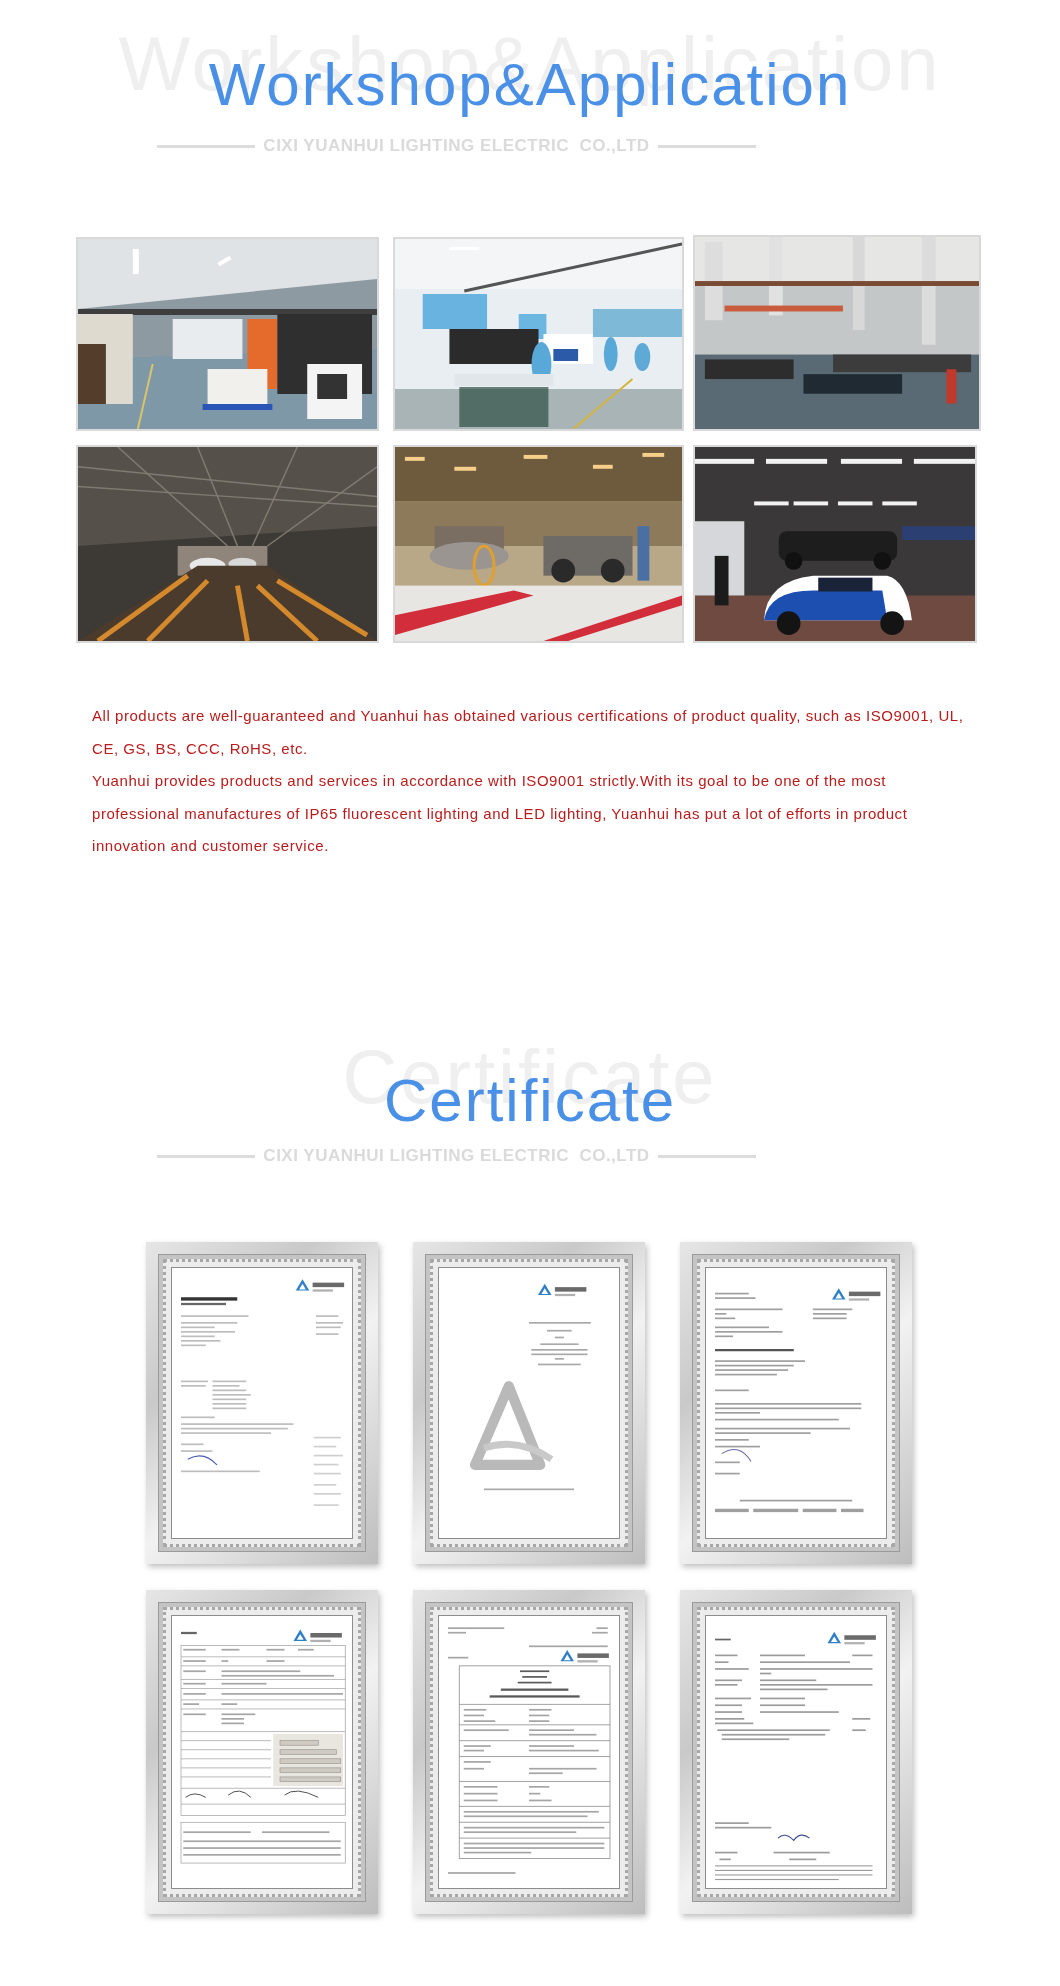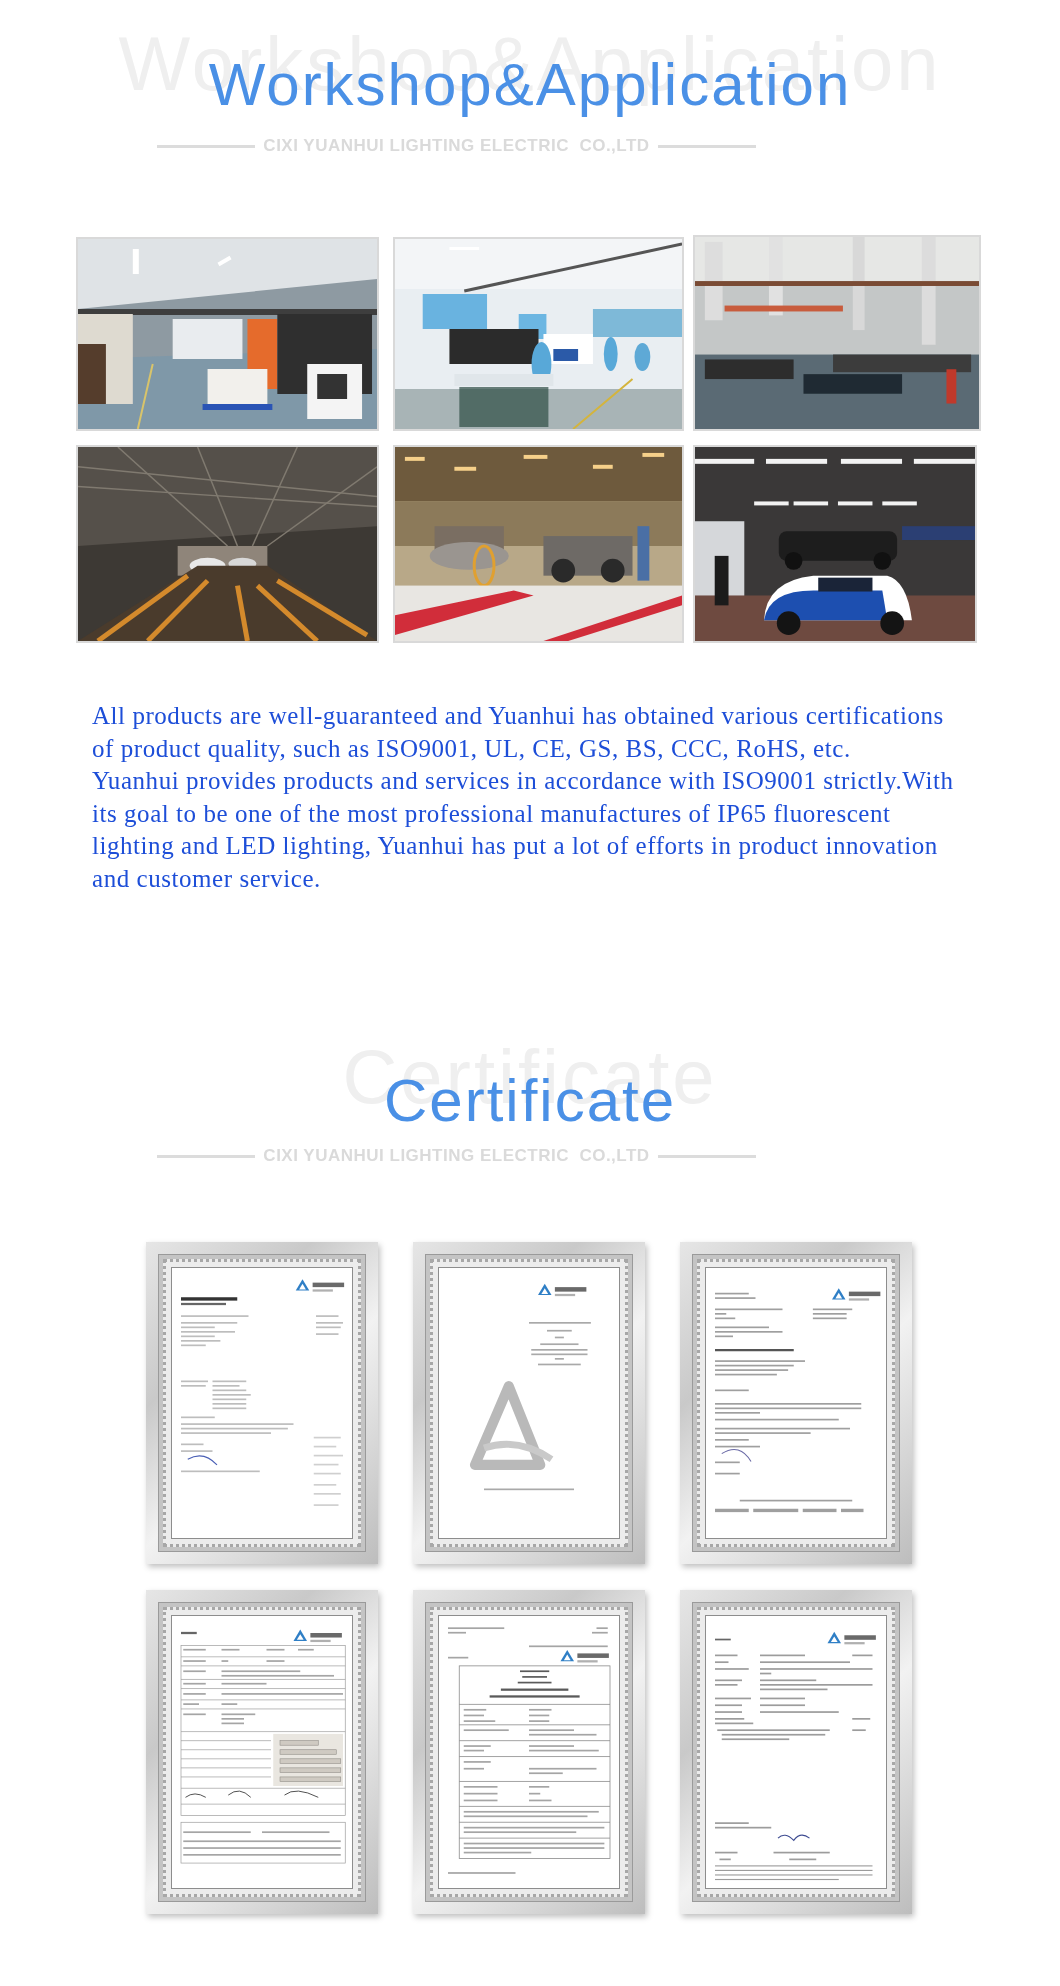--- a/index.html
+++ b/index.html
@@ -26,22 +26,22 @@
   }
 
   .photo {
     position: absolute; overflow: hidden;
     border: 2px solid #d9d9d9;
   }
   .photo svg { display: block; width: 100%; height: 100%; }
 
   .body-text {
     position: absolute; left: 92px; top: 700px; width: 880px;
-    font-family: Liberation Serif, serif; font-size: 25px;
-    color: #1d4ed8; line-height: 32.5px; letter-spacing: 0.55px;
+    font-family: Liberation Sans, sans-serif; font-size: 15px;
+    color: #b91c1c; line-height: 32.5px; letter-spacing: 0.55px;
   }
   .body-text p { margin: 0; }
 
   .cert {
     position: absolute;
     background: linear-gradient(135deg, #e6e6e6 0%, #c9c9c9 30%, #f2f2f2 55%, #bdbdbd 100%);
     box-shadow: 2px 3px 6px rgba(0,0,0,0.25);
     padding: 12px;
   }
   .cert-inner-frame {

